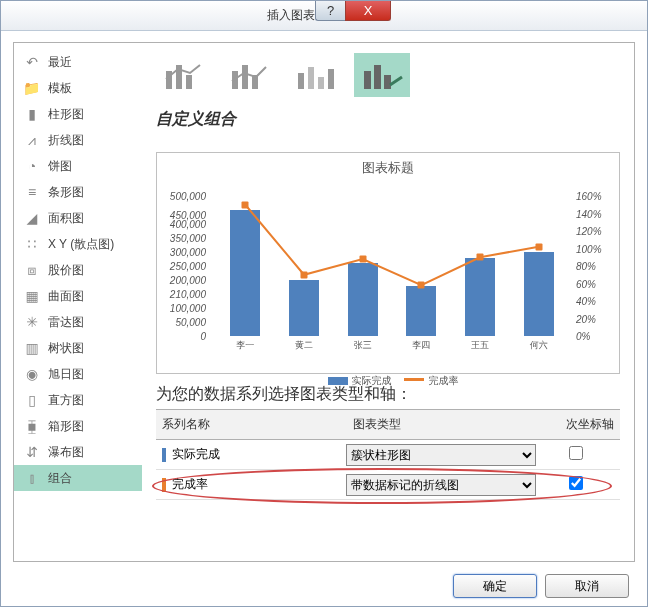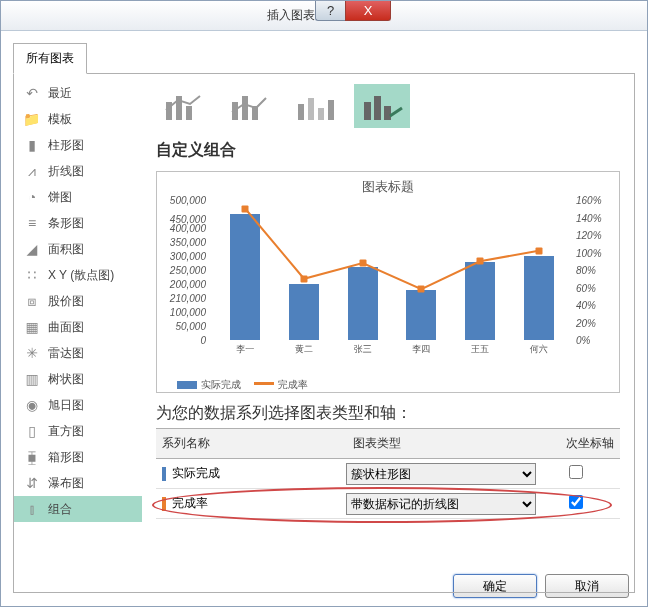--- a/index.html
+++ b/index.html
@@ -25,32 +25,32 @@
 .side-item { display:flex; align-items:center; gap:8px; font-size:12px; color:#444; height:26px; padding-left:10px; cursor:pointer;}
 .side-item.active { background:#a4d9c8; }
 .side-ico { width:16px; height:16px; display:flex; align-items:center; justify-content:center; font-size:14px; color:#888;}
 
 .main { flex:1; padding:10px 14px 0 14px; overflow:hidden;}
 .chart-types { display:flex; gap:10px; margin-bottom:12px;}
 .ctype { width:56px; height:44px; border:1px solid transparent; display:flex; align-items:center; justify-content:center; cursor:pointer;}
 .ctype.sel { background:#a4d9c8; }
 .mini-chart { width:44px; height:32px; }
 
-h3.section { font-size:16px; font-weight:600; color:#333; margin:8px 0 10px 0;}
+h3.section { font-size:16px; font-weight:600; color:#333; margin:8px 0 22px 0;font-style:italic;}
 .preview { border:1px solid #c0c0c0; padding:6px 10px 4px 10px; height:222px; position:relative;}
-.preview .ptitle { text-align:center; font-size:13px; color:#555; margin-bottom:4px;}
+.preview .ptitle { text-align:center; font-size:13px; color:#555; margin-bottom:19px;}
 .chart-area { position:relative; width:440px; height:160px; margin:0 auto;}
 .ylabel-l, .ylabel-r { position:absolute; font-size:10px; color:#555;font-style:italic;}
 .ylabel-l { left:-2px; text-align:right; width:40px;}
 .ylabel-r { right:-2px; text-align:left; width:34px;}
 .bars { position:absolute; left:48px; right:40px; top:0; bottom:20px; }
 .bar { position:absolute; bottom:0; width:30px; background:#4f81bd;}
 .xlabel { position:absolute; bottom:-16px; font-size:9px; color:#555; width:50px; text-align:center;}
 .line-pt { position:absolute; width:7px; height:7px; background:#e97f2e; border-radius:1px; transform:translate(-50%,-50%);}
-.legend { font-size:10px; color:#555; margin-top:18px;}
+.legend { text-align:center; font-size:10px; color:#555; margin-top:18px;}
 .lg-box { display:inline-block; width:20px; height:8px; vertical-align:middle; margin:0 4px 0 10px;}
 
 .series-label { font-size:16px; color:#333; margin:10px 0 4px 0;}
 .series-table { border-top:1px solid #b0b0b0; }
 .sthead, .strow { display:flex; align-items:center; font-size:12px; height:30px; border-bottom:1px solid #e0e0e0;}
 .sthead { background:#f2f2f2; color:#333; border-bottom:1px solid #b0b0b0;justify-content:space-between;}
 .col-name { width:190px; padding-left:6px; display:flex; align-items:center; gap:6px;}
 .col-type { width:200px;}
 .col-axis { width:60px; text-align:center;}
 .marker { display:inline-block; width:4px; height:14px;}
@@ -72,21 +72,20 @@
     <span class="title">插入图表</span>
     <div class="controls">
       <div class="btn help">?</div>
       <div class="btn close">X</div>
     </div>
   </div>
 
   <div class="content">
     <div class="tab-area" style="width:100%;">
       <div class="tabs">
-        <div class="tab active">所有图表</div>
       </div>
       <div class="tab-panel">
         <div class="sidebar" id="sidebar">
             <div class="side-item">
               <span class="side-ico">↶</span>
               <span>最近</span>
             </div>
             <div class="side-item">
               <span class="side-ico">📁</span>
               <span>模板</span>

